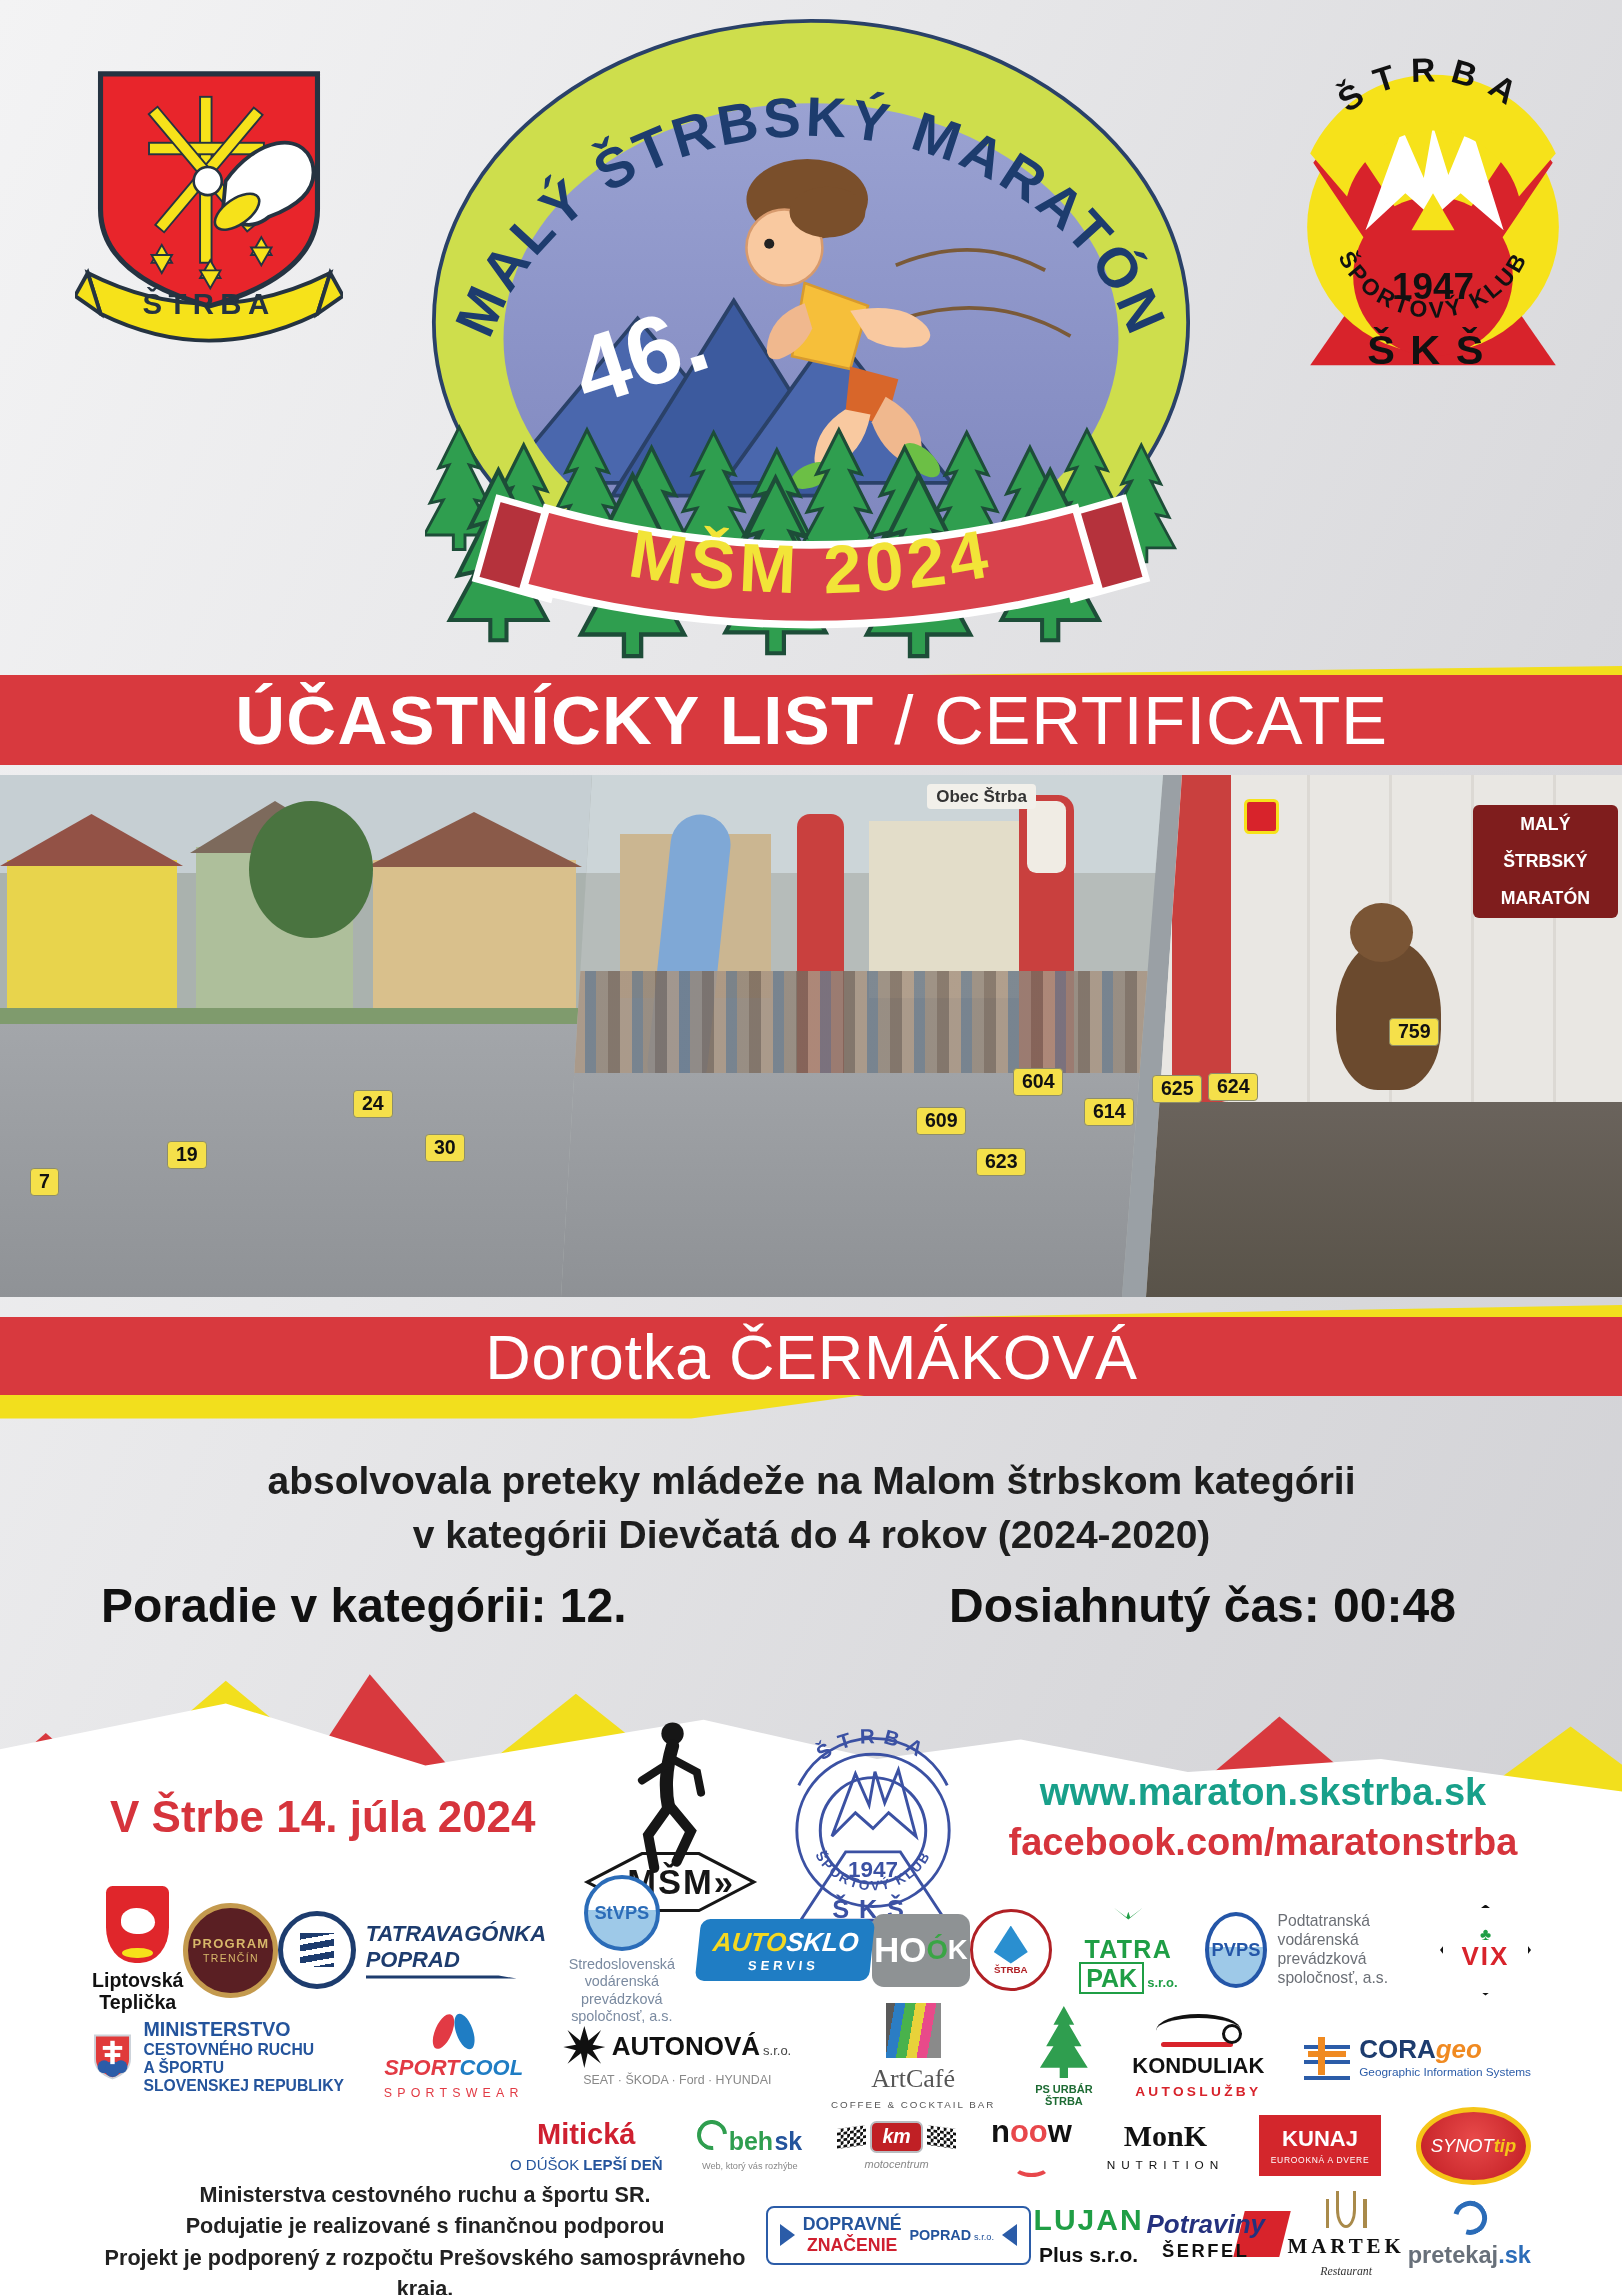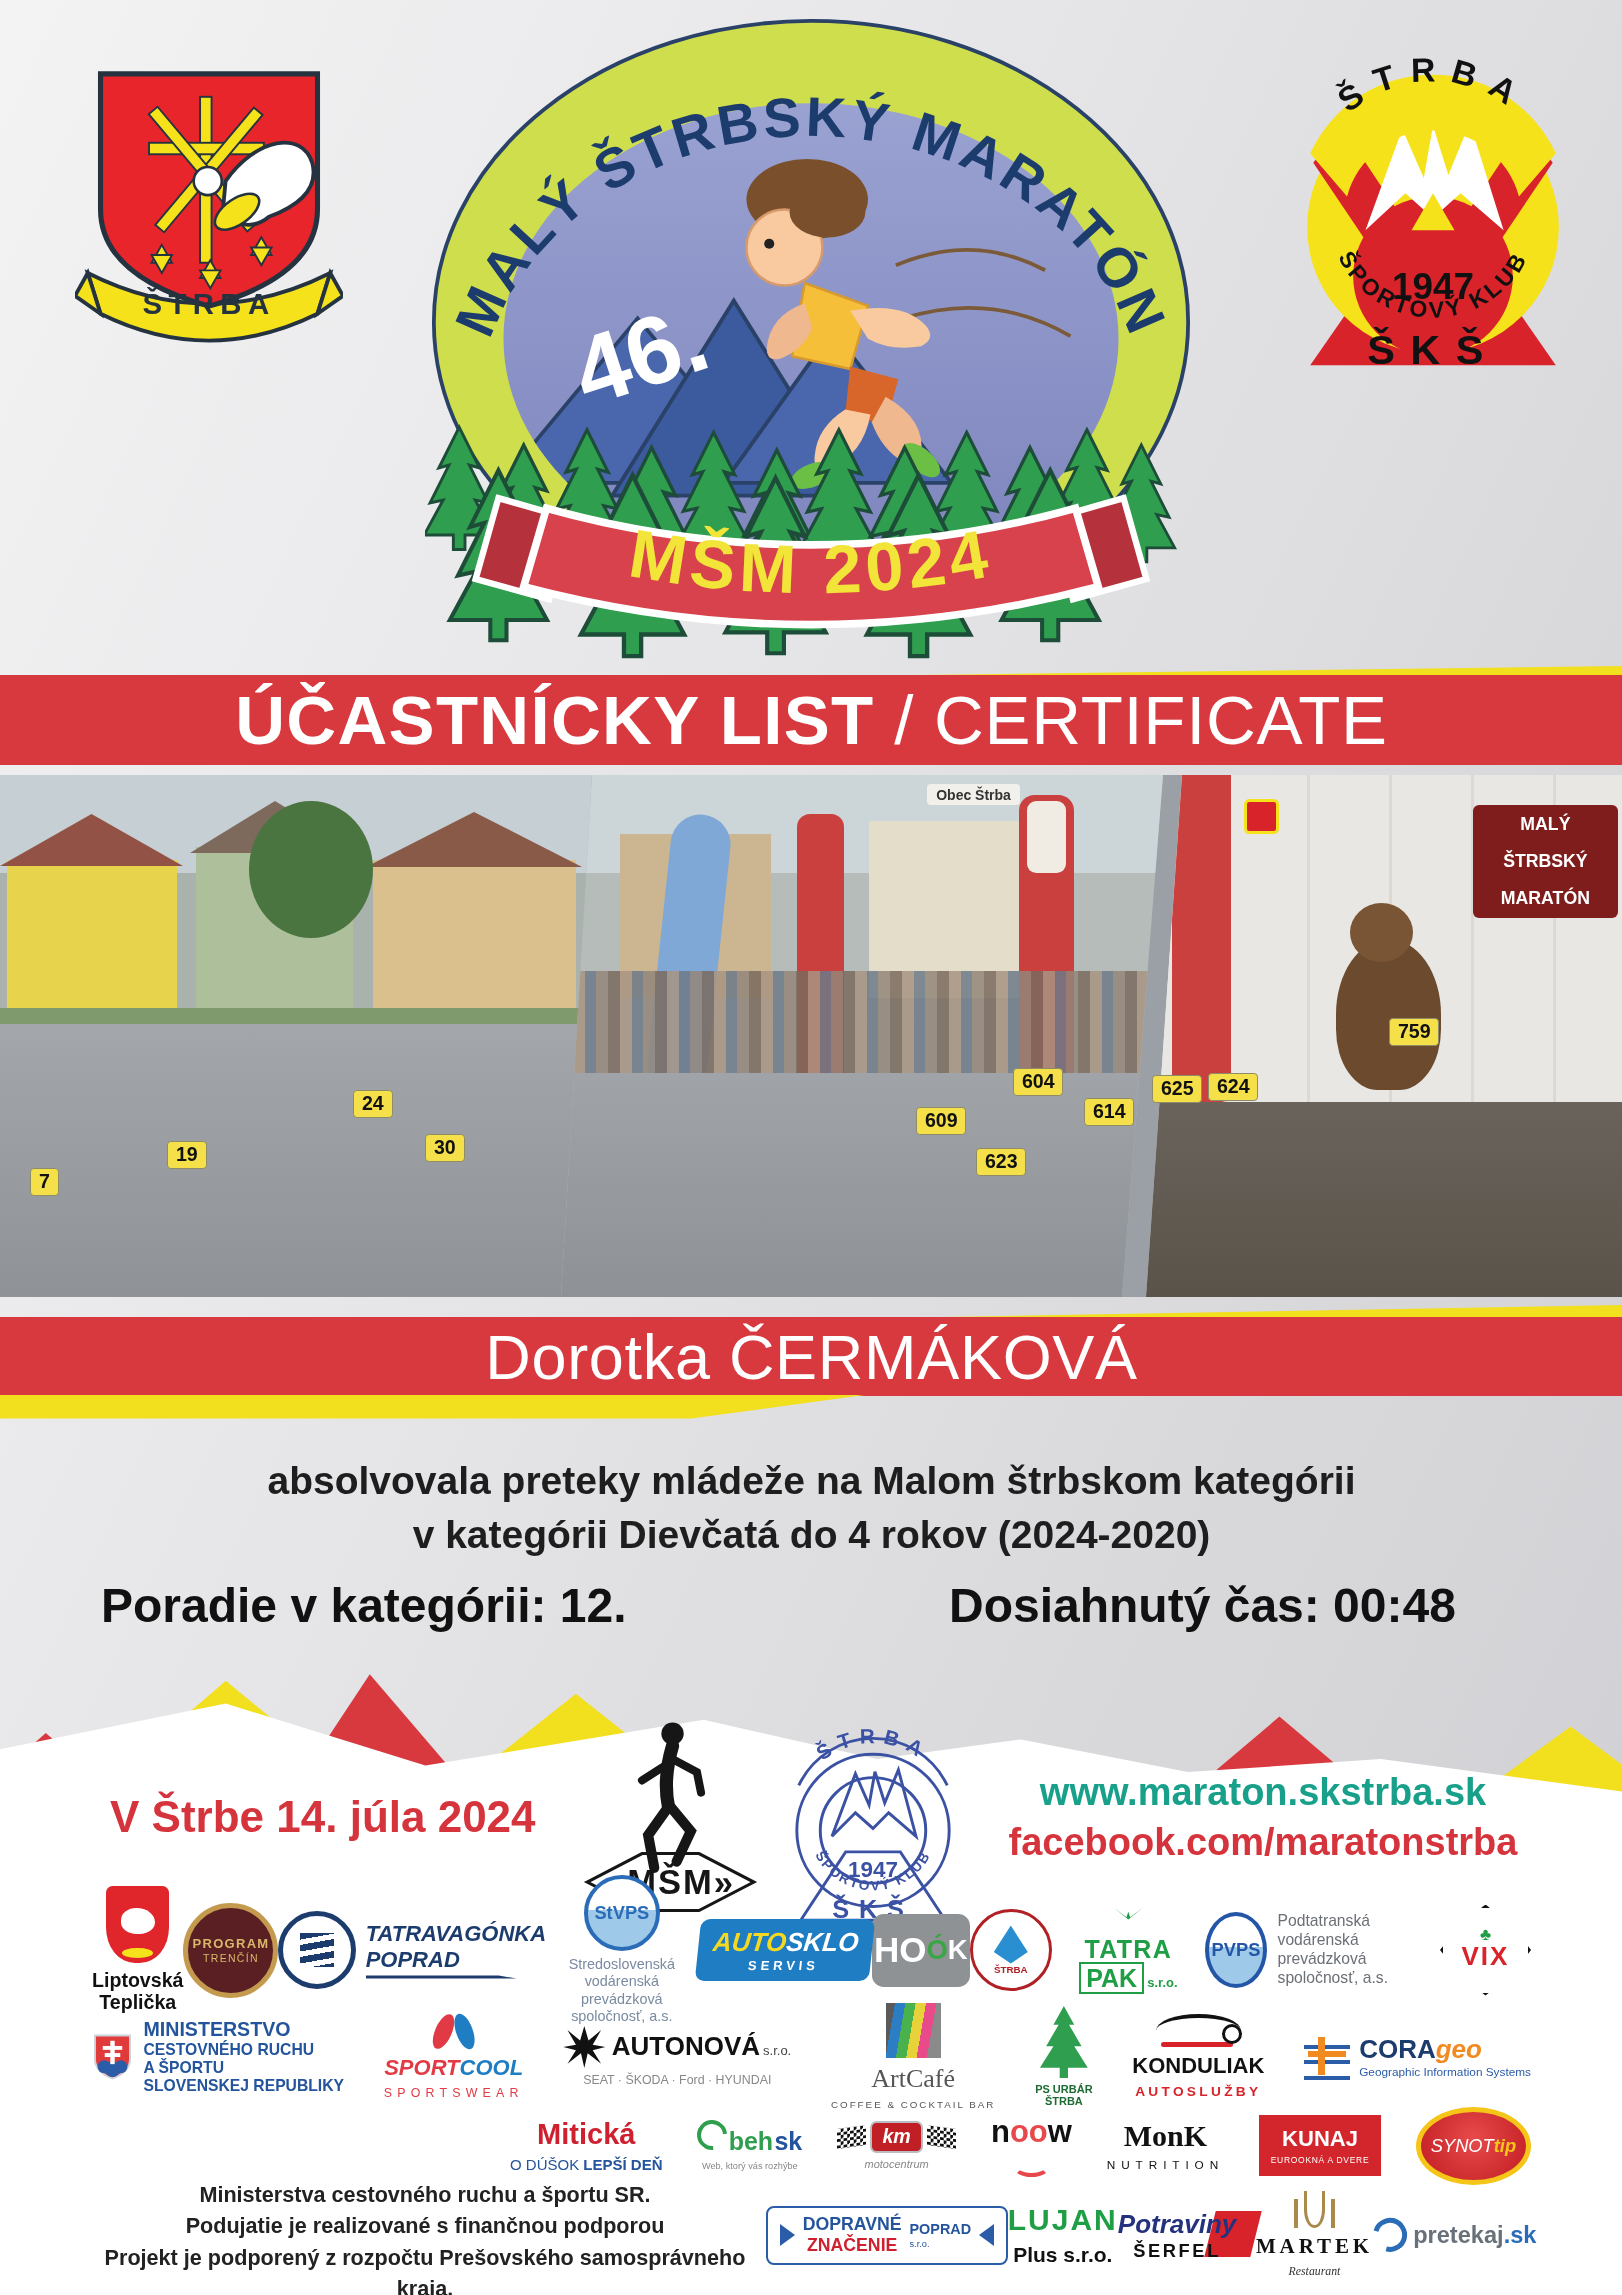--- a/index.html
+++ b/index.html
@@ -191,21 +191,21 @@
     <div class="abs" style="left:561px;top:0;width:602px;height:100%;clip-path:polygon(31px 0,100% 0,calc(100% - 41px) 100%,0 100%);background:#b6bcba">
       <div class="abs" style="left:0;top:0;width:100%;height:98px;background:#ccd5d8"></div>
       <div class="abs" style="left:59px;top:59px;width:151px;height:164px;background:#cbb691"></div>
       <div class="abs" style="left:308px;top:46px;width:170px;height:177px;background:#e3ddc9"></div>
       <div class="abs" style="left:98px;top:39px;width:60px;height:281px;background:#7fa8d6;border-radius:30px;transform:rotate(6deg)"></div>
       <div class="abs" style="left:236px;top:39px;width:47px;height:288px;background:#c9403e;border-radius:13px 13px 0 0"></div>
       <div class="abs" style="left:458px;top:19.6px;width:55px;height:314px;background:#c9403e;border-radius:15.7px 15.7px 0 0"></div>
       <div class="abs" style="left:466px;top:26px;width:39px;height:72px;background:#f0ece4;border-radius:9.2px"></div>
       <div class="abs" style="left:0;top:196px;width:100%;height:105px;opacity:.85;background:repeating-linear-gradient(90deg,#7a6a5e 0 11.8px,#a89482 11.8px 23.6px,#6d7a88 23.6px 35px,#93867a 35px 47px)"></div>
       <div class="abs" style="left:0;top:298px;width:100%;height:224px;background:linear-gradient(180deg,#a0a3a7,#8e9195)"></div>
-      <div class="abs" style="left:366px;top:9.2px;background:#f2f0ea;border-radius:3.9px;padding:2.6px 9.2px;font-size:14px;font-weight:600;color:#333">Obec Štrba</div>
+      <div class="abs" style="left:366px;top:9.2px;background:#f2f0ea;border-radius:3.9px;padding:2.6px 9.2px;font-size:17px;font-weight:600;color:#333">Obec Štrba</div>
     </div>
     <div class="abs" style="left:1146px;top:0;width:476px;height:100%;clip-path:polygon(36px 0,100% 0,100% 100%,0 100%);background:#e9e7e3">
       <div class="abs" style="left:0;top:0;width:100%;height:327px;background:repeating-linear-gradient(90deg,#e9e7e3 0 79px,#dcd9d4 79px 82px)"></div>
       <div class="abs" style="left:26px;top:0;width:59px;height:327px;background:#c9403e;border-radius:0 0 9.2px 9.2px"></div>
       <div class="abs" style="left:98px;top:23.6px;width:29px;height:29px;background:#d8232b;border:3.9px solid #f6e21a;border-radius:5.2px"></div>
       <div class="abs col" style="left:327px;top:30px;width:137px;background:#7f1d1d;border-radius:6px;padding:9.2px 3.9px;gap:16px">
         <span style="color:#fff;font-size:17.7px;font-weight:700">MALÝ</span>
         <span style="color:#fff;font-size:17.7px;font-weight:700">ŠTRBSKÝ</span>
         <span style="color:#fff;font-size:17.7px;font-weight:700">MARATÓN</span>
       </div>
@@ -516,20 +516,20 @@
     </div>
     <div class="sp">
       <div style="display:flex;gap:6.5px;align-items:flex-end">
         <div style="width:3.9px;height:29px;background:#a98a4a"></div>
         <div style="width:14.4px;height:34px;border:3.3px solid #a98a4a;border-radius:0 0 50% 50%;border-top:none"></div>
         <div style="width:3.9px;height:29px;background:#a98a4a"></div>
       </div>
       <div style="font-family:'Liberation Serif',serif;font-size:21px;font-weight:700;letter-spacing:3.9px;color:#111">MARTEK</div>
       <div style="font-family:'Liberation Serif',serif;font-size:11.8px;font-style:italic;color:#333">Restaurant</div>
     </div>
-    <div class="sp" style="flex-direction:row;gap:6.5px">
+    <div class="sp" style="flex-direction:column;gap:6.5px">
       <div style="width:23.6px;height:23.6px;border:5.2px solid #2b6cb8;border-left-color:transparent;border-radius:50%;transform:rotate(-30deg)"></div>
       <div><span style="font-size:23.6px;font-weight:600;color:#68707a">pretekaj</span><span style="font-size:23.6px;font-weight:700;color:#2b6cb8">.sk</span></div>
     </div>
   </div>
 
 </div>
 
 
 </body></html>

